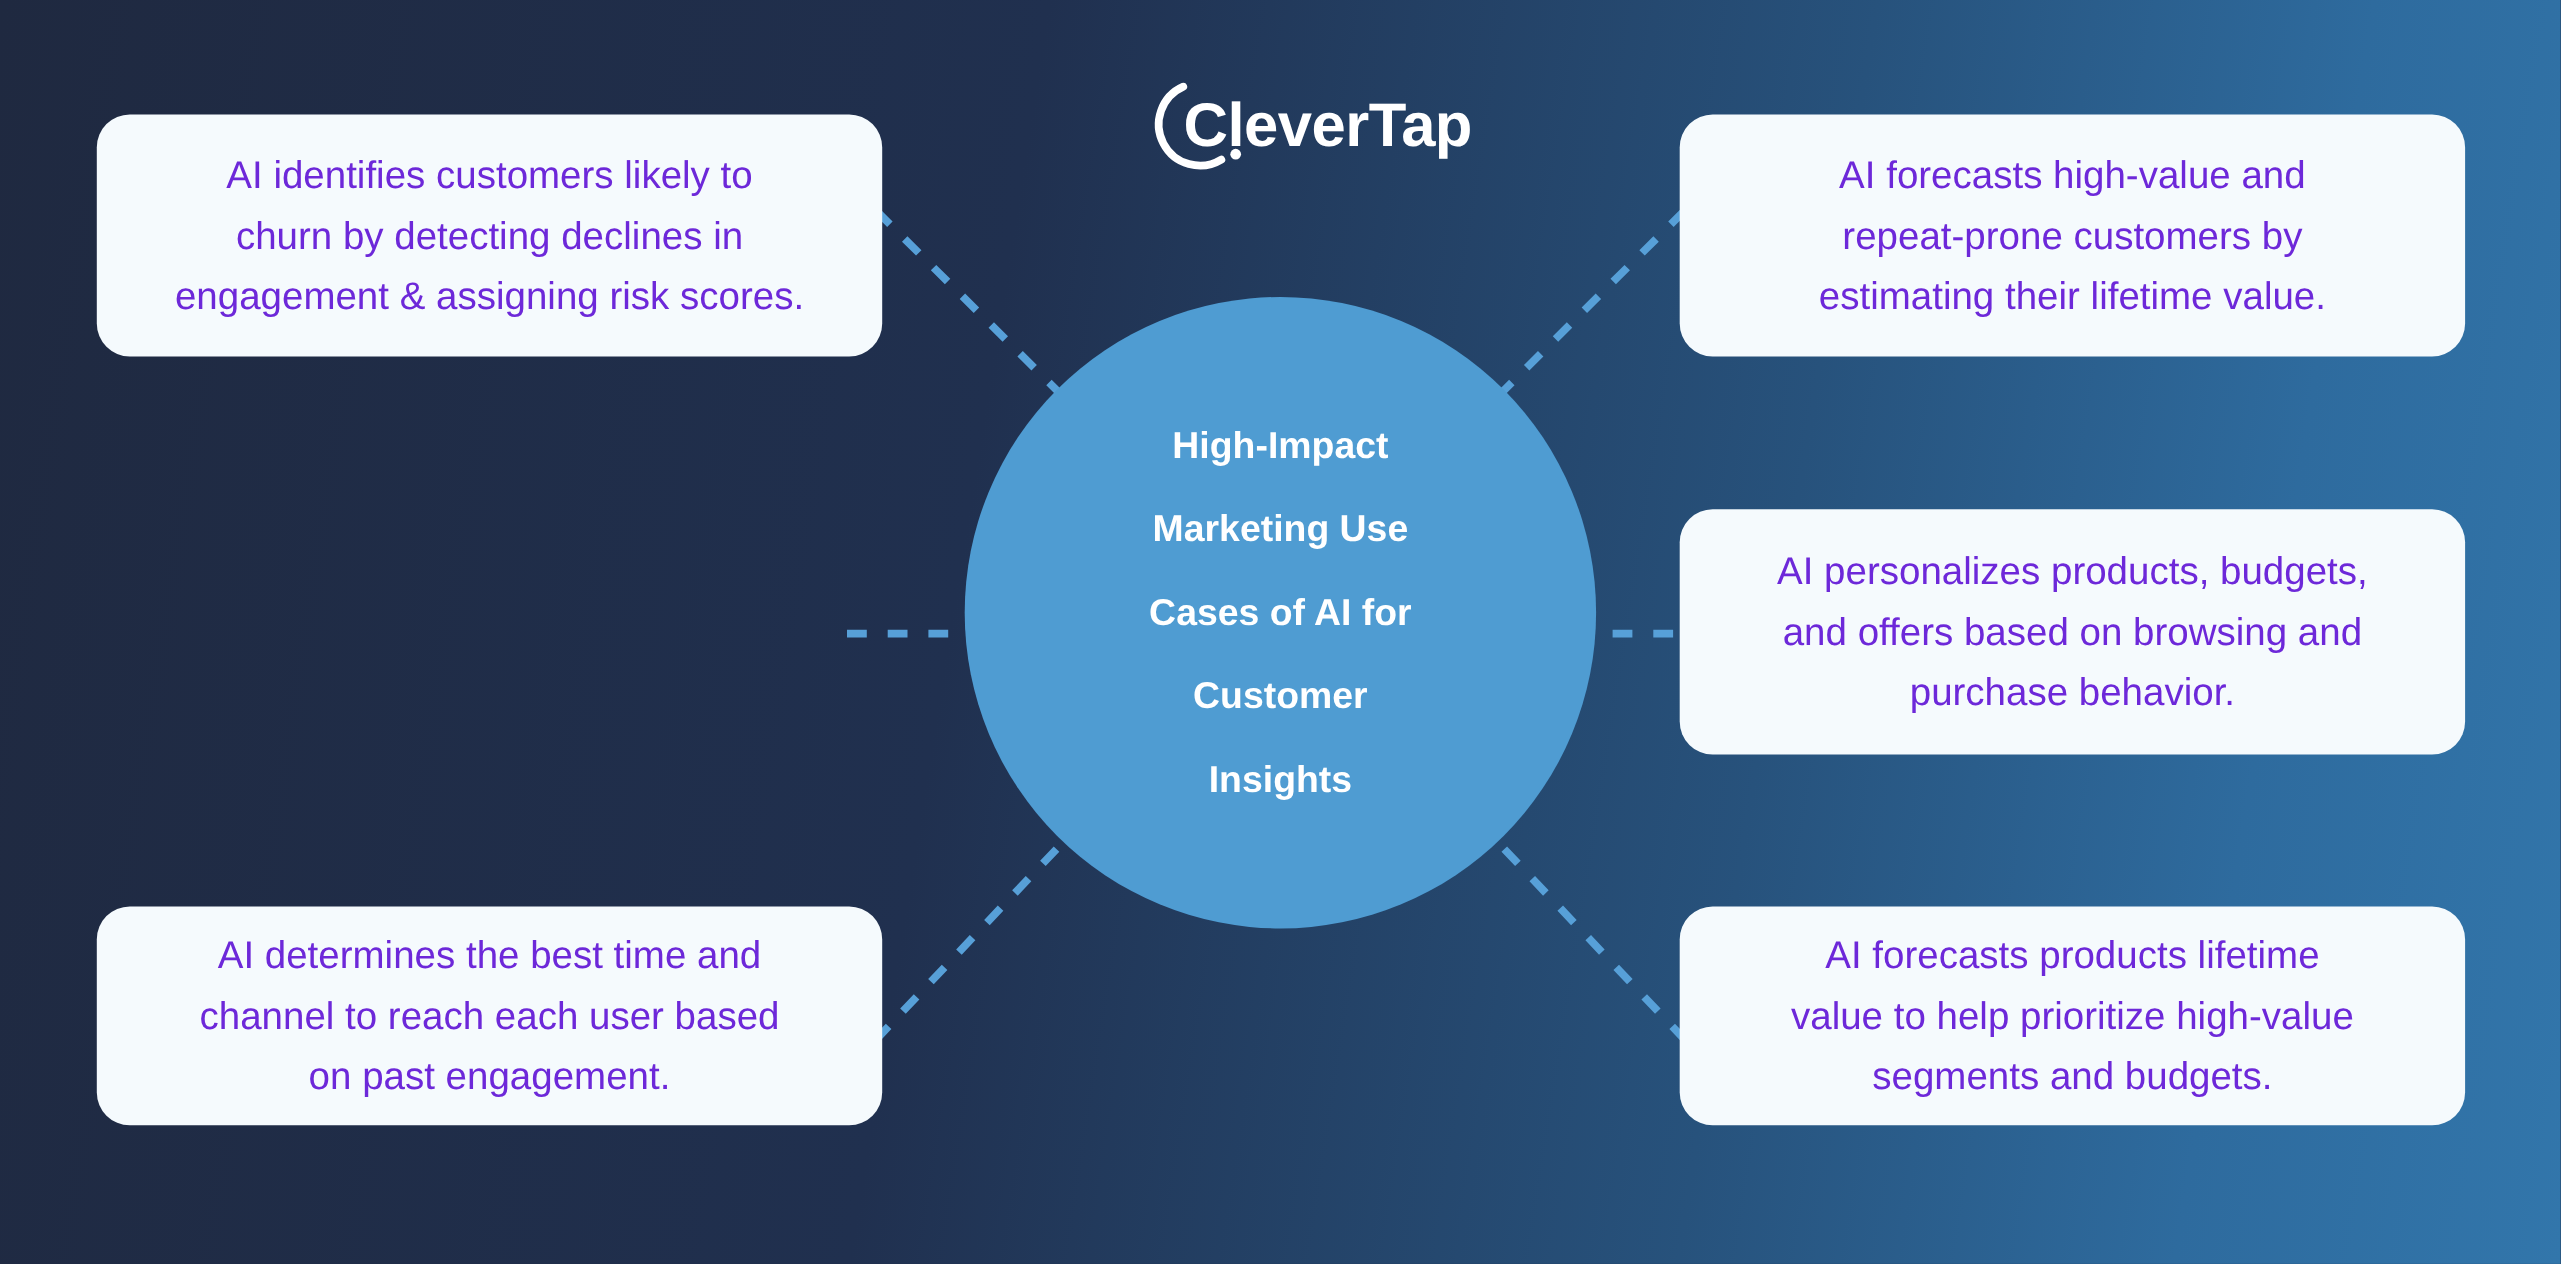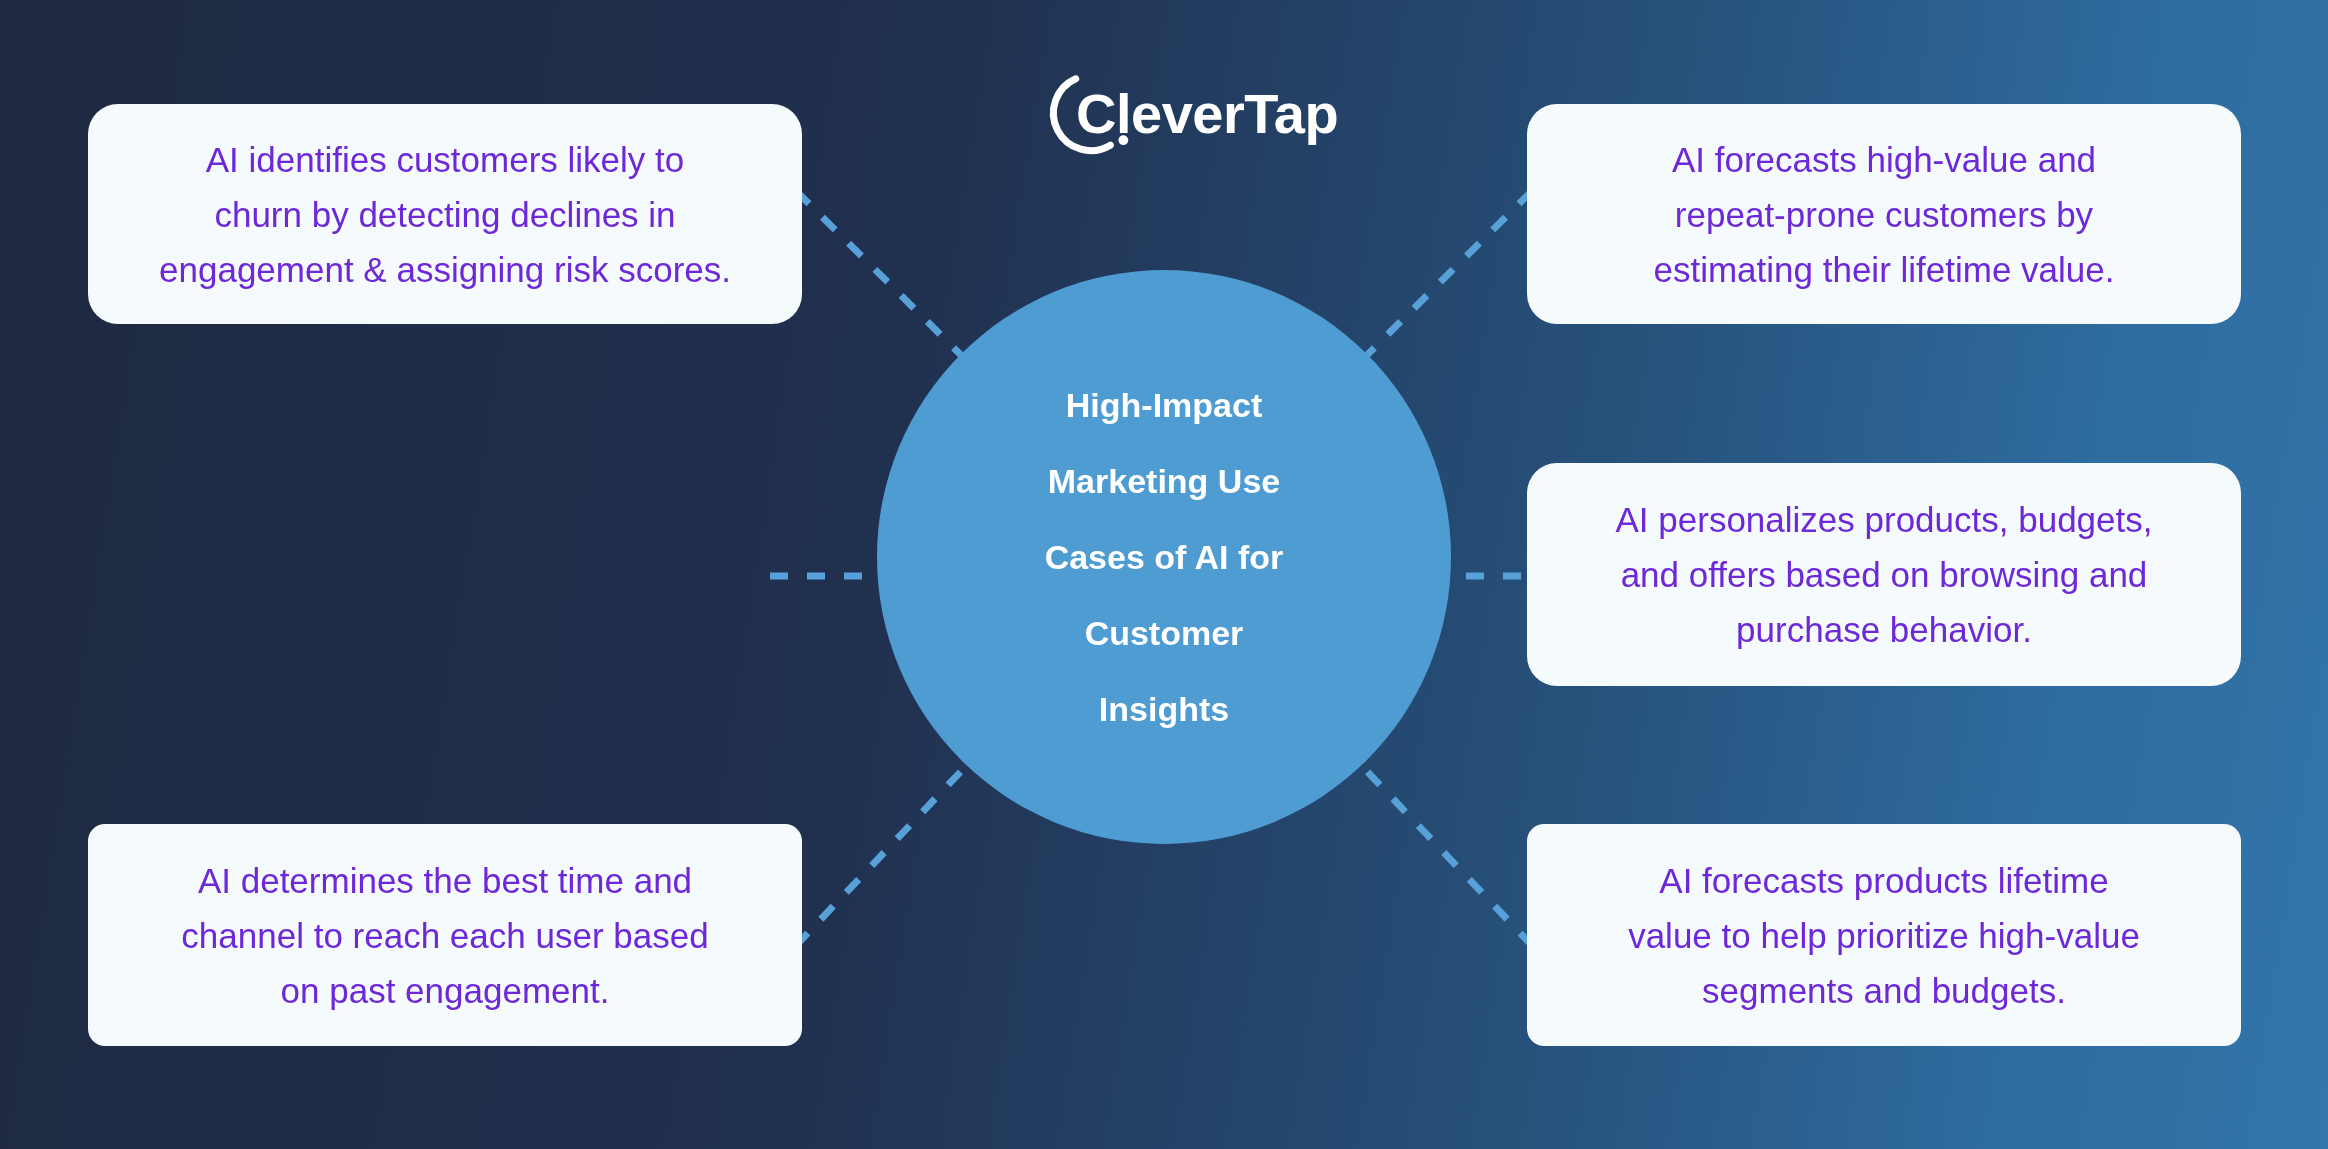--- a/index.html
+++ b/index.html
@@ -72,21 +72,21 @@
     line-height: 55px;
     font-weight: 400;
     color: #6d28d9;
     text-align: center;
     white-space: pre-line;
   }
   .col-left  { left: 88px; }
   .col-right { left: 1527px; }
   .row-top    { top: 104px;  height: 220px; }
   .row-middle { top: 463px;  height: 223px; }
-  .row-bottom { top: 824px;  height: 222px; border-radius: 17px; }
+  .row-bottom { top: 824px;  height: 199px; }
 
   
   .hub {
     position: absolute;
     left: 877px;
     top: 270px;
     width: 574px;
     height: 574px;
     border-radius: 50%;
     background: #4F9CD2;

